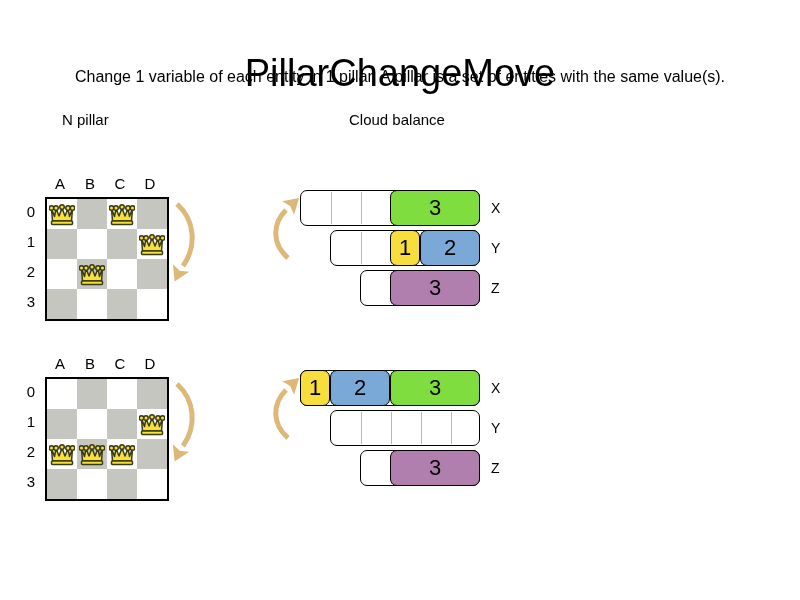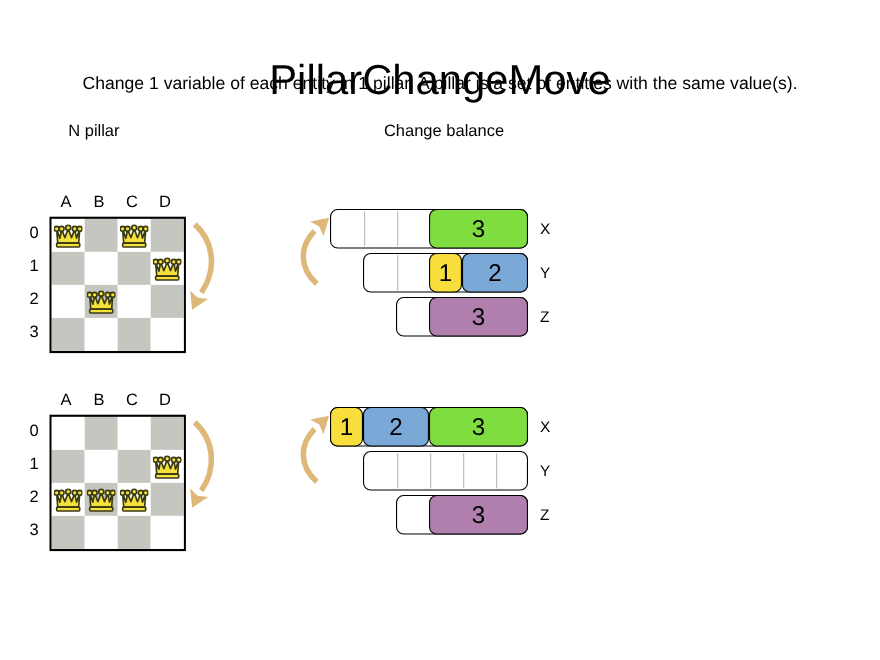--- a/index.html
+++ b/index.html
@@ -161,21 +161,21 @@
     text-align: left;
   }
 </style>
 </head>
 <body>
 
 <h1 id="title">PillarChangeMove</h1>
 <div id="subtitle">Change 1 variable of each entity in 1 pillar. A pillar is a set of entities with the same value(s).</div>
 
 <div class="section-header" id="header-nqueens">N pillar</div>
-<div class="section-header" id="header-cloud">Change balance</div>
+<div class="section-header" id="header-cloud">Cloud balance</div>
 
 <div class="board-wrap" id="board-wrap-top">
     <div class="col-labels">
       <div class="col-label" style="left: 0px;">A</div>
       <div class="col-label" style="left: 30px;">B</div>
       <div class="col-label" style="left: 60px;">C</div>
       <div class="col-label" style="left: 90px;">D</div>
     </div>
     <div class="row-labels">
       <div class="row-label" style="top: 0px;">0</div>

